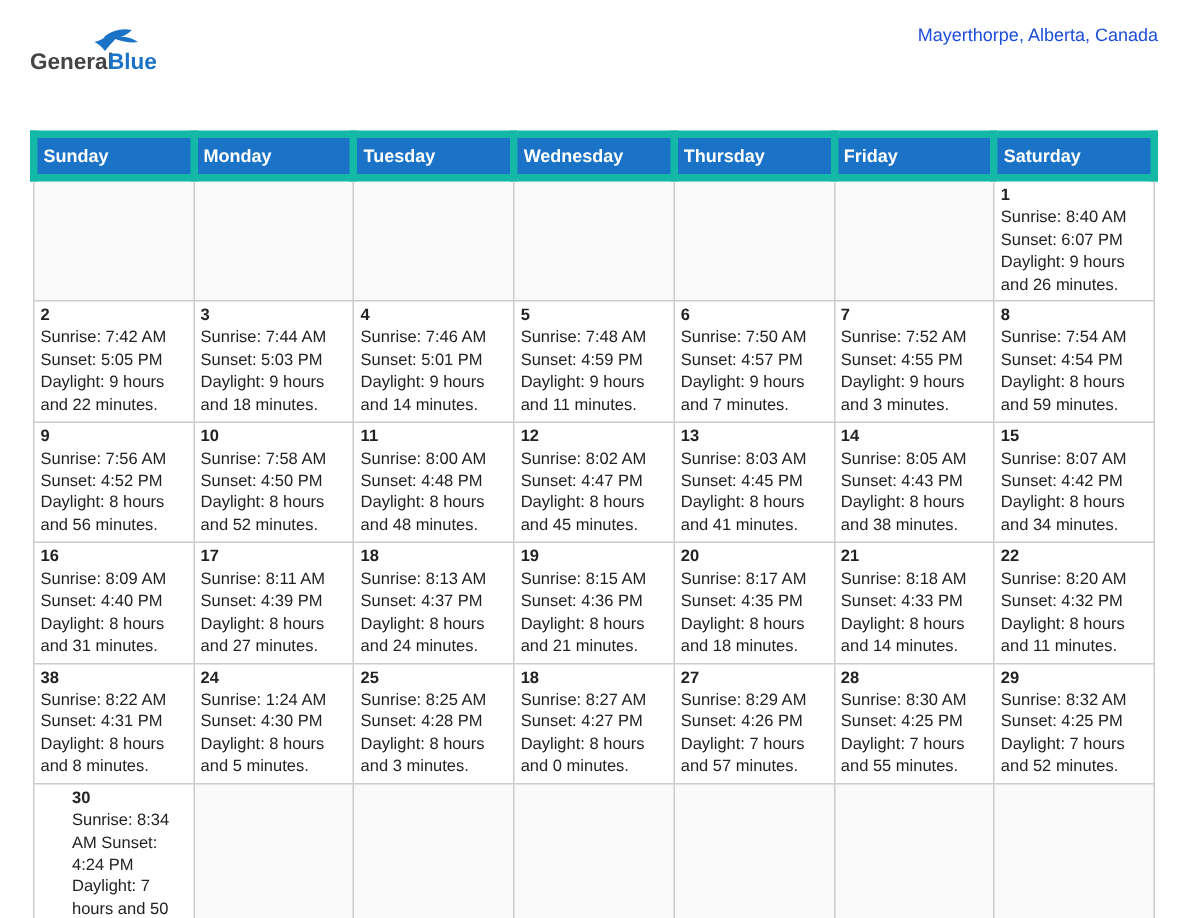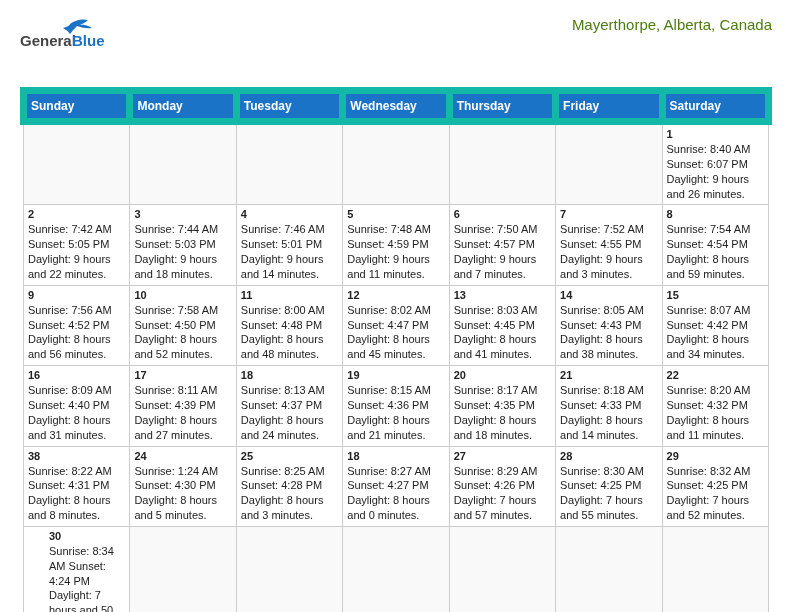--- a/index.html
+++ b/index.html
@@ -28,36 +28,36 @@
     .title-block {
       text-align: right;
     }
     .month-title {
       font-size: 32px;
       font-weight: bold;
       color: #222;
       line-height: 1.1;
     }
     .location {
-      font-size: 15px;
-      color: #4d7c0f;
+      font-size: 12px;
+      color: #1d4ed8;
     }
     table {
       width: 100%;
       border-collapse: collapse;
       table-layout: fixed;
     }
     thead th {
       background: #1a73c7;
       color: #fff;
       font-size: 12px;
       font-weight: bold;
       padding: 5px 4px;
       text-align: left;
-      border: 7px solid #14b8a6;
+      border: 5px solid #14b8a6;
     }
     tbody td {
       border: 1px solid #ccc;
       vertical-align: top;
       padding: 3px 4px;
       height: 78px;
       font-size: 9.5px;
       color: #222;
     }
     .day-num {

